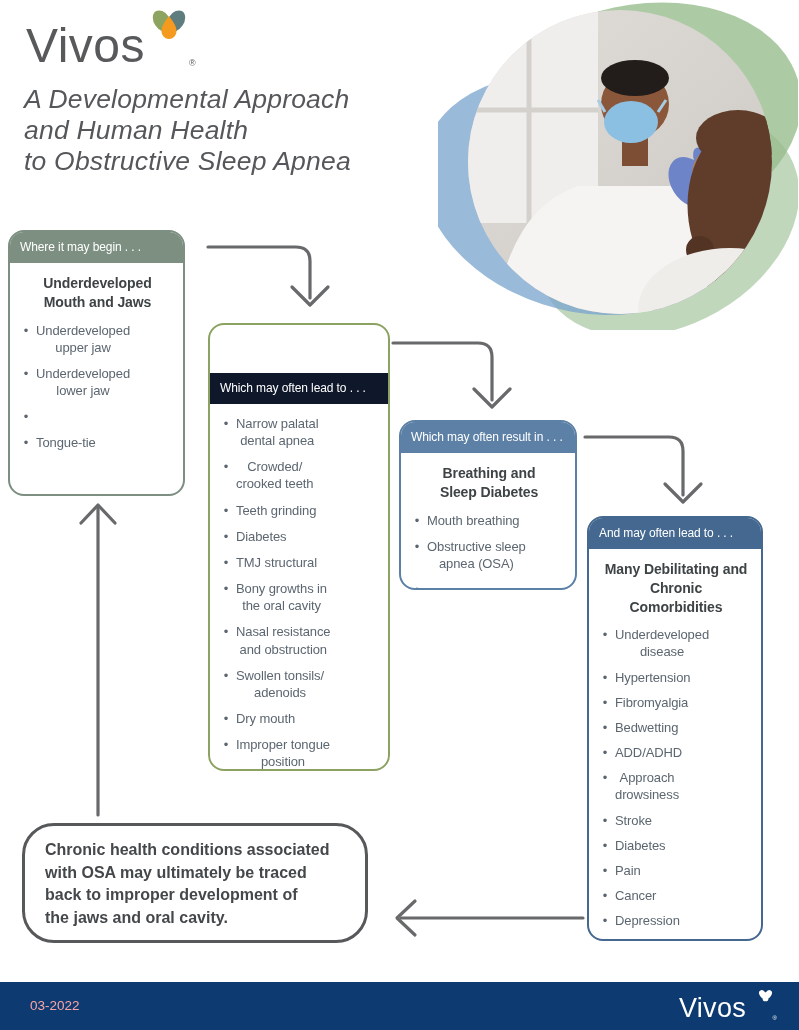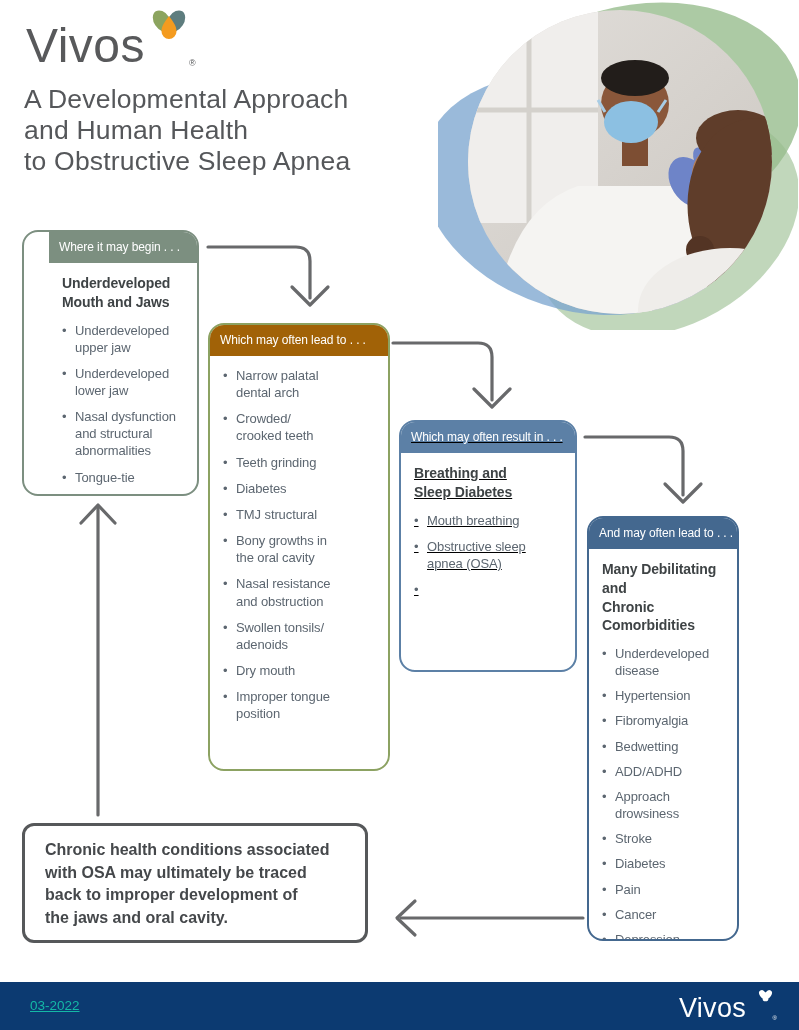--- a/index.html
+++ b/index.html
@@ -8,61 +8,61 @@
 
   
   .logo{position:absolute;left:26px;top:8px;width:200px;height:66px;}
   .logo-text{position:absolute;left:0;bottom:4px;font-size:48px;line-height:1;
              color:#58595B;letter-spacing:.5px;}
   .logo-mark{position:absolute;left:124px;top:0;}
   .logo-reg{position:absolute;left:163px;bottom:6px;font-size:9px;color:#58595B;}
 
   
   .title{position:absolute;left:24px;top:84px;font-size:26.5px;line-height:31px;
-         color:#55575A;letter-spacing:.2px;}
+         color:#55575A;letter-spacing:.2px;font-style:italic;}
 
   
   .photo{position:absolute;left:438px;top:0;}
 
   
   .fbox{position:absolute;background:#fff;border-radius:16px;border:2px solid;
         overflow:hidden;box-sizing:border-box;}
-  .fb1{left:22px;top:230px;width:177px;height:266px;border-color:#7C8F80;padding-left:25px;}
+  .fb1{left:8px;top:230px;width:177px;height:266px;border-color:#7C8F80;}
   .fb2{left:208px;top:323px;width:182px;height:448px;border-color:#8CA262;}
-  .fb3{left:399px;top:420px;width:178px;height:252px;border-color:#5C80A6;text-decoration:underline;}
-  .fb4{left:587px;top:516px;width:152px;height:425px;border-color:#44688F;}
+  .fb3{left:399px;top:420px;width:178px;height:170px;border-color:#5C80A6;}
+  .fb4{left:587px;top:516px;width:176px;height:425px;border-color:#44688F;}
   .ftag{height:31px;line-height:31px;color:#fff;font-size:12px;
         letter-spacing:-.1px;padding:0 10px;white-space:nowrap;}
   .fb1 .ftag{background:#7C8F80;}
-  .fb2 .ftag{background:#a16207;}
+  .fb2 .ftag{background:#0f172a;margin-top:48px;}
   .fb3 .ftag{background:#5C80A6;}
   .fb4 .ftag{background:#44688F;}
-  .fbody{padding:11px 11px 8px 13px;}
+  .fbody{padding:11px 11px 8px 13px;text-align:center;}
   .fheading{font-size:14px;font-weight:700;color:#3E4345;line-height:1.34;
             white-space:pre-line;margin:0 0 10px 0;letter-spacing:-.1px;}
   ul.blist{list-style:none;margin:0;padding:0;}
   .blist li{display:flex;gap:7px;font-size:13px;color:#5C6670;line-height:1.32;
             margin-bottom:9px;}
   .fb4 .blist li{margin-bottom:8px;}
   .blt{flex:none;width:6px;}
   .btx{white-space:pre-line;letter-spacing:-.1px;}
 
   
   .conclusion{position:absolute;left:22px;top:823px;width:346px;height:120px;
-              border:3px solid #56585A;border-radius:12px;box-sizing:border-box;
+              border:3px solid #56585A;border-radius:32px;box-sizing:border-box;
               padding:13px 20px;font-size:16px;font-weight:700;color:#45484B;
               line-height:1.42;white-space:pre-line;background:#fff;}
 
   
   .arrows{position:absolute;left:0;top:0;pointer-events:none;}
 
   
   .footer{position:absolute;left:0;top:982px;width:799px;height:48px;background:#0C3A71;}
   .footer-date{position:absolute;left:30px;top:0;height:48px;line-height:48px;
-               color:#14b8a6;font-size:13.5px;text-decoration:underline;}
+               color:#fca5a5;font-size:13.5px;}
   .footer-logo{position:absolute;right:24px;top:7px;width:96px;height:36px;}
   .footer-logo .ftext{position:absolute;left:0;bottom:3px;font-size:27px;line-height:1;
                       color:#fff;letter-spacing:.3px;}
   .footer-logo .fmark{position:absolute;right:2px;top:0;}
   .footer-logo .freg{position:absolute;right:-2px;bottom:4px;font-size:6px;color:#fff;}
 </style>
 </head>
 <body>
 
 <div class="page">
@@ -157,40 +157,37 @@
           <span class="btx">Underdeveloped
 upper jaw</span>
         </li>
           <li>
           <span class="blt">•</span>
           <span class="btx">Underdeveloped
 lower jaw</span>
         </li>
           <li>
           <span class="blt">•</span>
-          <span class="btx">Nasal dysfunction
-and structural
-abnormalities</span>
         </li>
           <li>
           <span class="blt">•</span>
           <span class="btx">Tongue-tie</span>
         </li>
         </ul>
     </div>
   </div>
 
   <div class="fbox fb2">
     <div class="ftag">Which may often lead to . . .</div>
     <div class="fbody">
       <ul class="blist">
           <li>
           <span class="blt">•</span>
           <span class="btx">Narrow palatal
-dental arch</span>
+dental apnea</span>
         </li>
           <li>
           <span class="blt">•</span>
           <span class="btx">Crowded/
 crooked teeth</span>
         </li>
           <li>
           <span class="blt">•</span>
           <span class="btx">Teeth grinding</span>
         </li>

